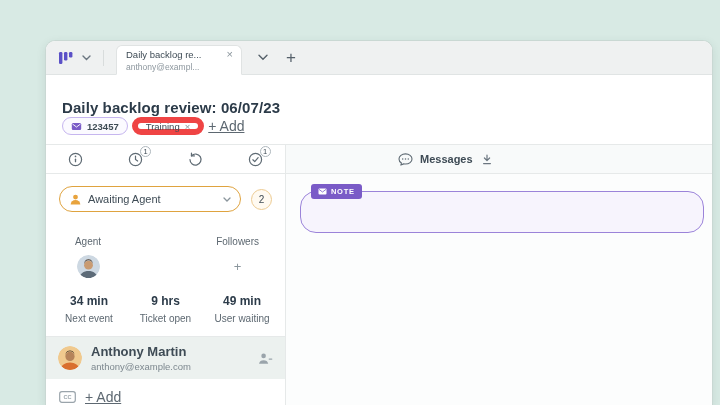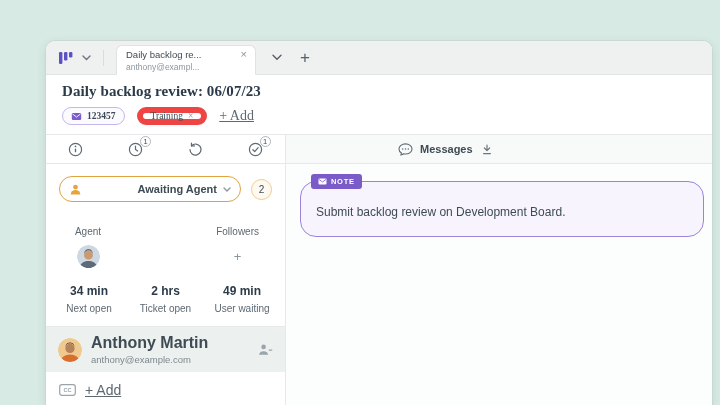--- a/index.html
+++ b/index.html
@@ -10,33 +10,33 @@
             border:1px solid #c9d8d3; border-bottom:none; border-radius:10px 10px 0 0;
             box-shadow:0 3px 10px rgba(30,60,55,.10); display:flex; flex-direction:column; overflow:hidden; }
 
   .icon { display:inline-flex; align-items:center; justify-content:center; }
 
   
   .tabbar { height:34px; background:#eff1f1; border-bottom:1px solid #e0e4e4; display:flex; align-items:center;
             padding:0 12px; flex-shrink:0; }
   .board-chev { margin-left:9px; }
   .bar-sep { width:1px; height:16px; background:#d8dcdc; margin:0 12px; }
-  .tab { width:140px; height:30px; background:#fff; border:1px solid #e0e3e3; border-bottom:1px solid #fff;
+  .tab { width:126px; height:30px; background:#fff; border:1px solid #e0e3e3; border-bottom:1px solid #fff;
          border-radius:6px 6px 0 0; align-self:flex-end; margin-bottom:-1px; padding:3px 8px 0 9px; z-index:2; cursor:pointer; }
   .tab-row1 { display:flex; align-items:center; }
   .tab-title { flex:1; font-size:9.5px; color:#3e4b55; white-space:nowrap; overflow:hidden; }
   .tab-close { font-size:11px; color:#8a959c; line-height:1; padding-left:4px; }
   .tab-sub { font-size:8.5px; color:#8d979e; margin-top:2px; white-space:nowrap; overflow:hidden; }
   .tab-chevron { margin-left:16px; }
   .tab-add { margin-left:18px; font-size:17px; color:#55606a; line-height:1; cursor:pointer; }
 
   
-  .ticket-header { padding:8px 16px 9px; border-bottom:1px solid #e6e9e9;font-family:Liberation Serif, serif; }
+  .ticket-header { padding:24px 16px 9px; border-bottom:1px solid #e6e9e9; }
   .ticket-title { font-size:15px; font-weight:bold; color:#2c3b49; letter-spacing:.1px; }
-  .tagrow { display:flex; align-items:center; gap:12px; margin-top:7px; }
+  .tagrow { display:flex; align-items:center; gap:4px; margin-top:1px; }
   .badge-ticket { display:inline-flex; align-items:center; gap:5px; height:18px; padding:0 8px;
                   border:1px solid #c6b6ef; background:#fbfaff; border-radius:9px; font-size:9.5px;
                   font-weight:bold; color:#3e4b55; cursor:pointer; }
   .pill-tag { display:inline-flex; align-items:center; gap:5px; height:18px; padding:0 8px;
               border:6px solid #ef4444; border-radius:9px; font-size:9.5px; color:#3e4b55; cursor:pointer; }
   .tag-x { color:#8a959c; }
   .add-link { font-size:14px; color:#5d6871; text-decoration:underline; cursor:pointer; }
 
   
   .main { flex:1; display:flex; min-height:0; }
@@ -45,42 +45,42 @@
   .sb-icons { height:29px; flex-shrink:0; display:flex; align-items:center; justify-content:space-around;
               border-bottom:1px solid #e6e9e9; }
   .sb-icon { position:relative; width:17px; height:17px; display:flex; align-items:center; justify-content:center; cursor:pointer; }
   .icon-badge { position:absolute; top:-5px; right:-7px; min-width:11px; height:11px; border:1px solid #aeb7bd;
                 background:#fff; border-radius:6px; font-size:7.5px; color:#3e4b55; display:flex;
                 align-items:center; justify-content:center; padding:0 1px; }
 
   .status-row { display:flex; align-items:center; gap:10px; padding:12px 13px 10px; }
   .status-pill { flex:1; height:26px; border:1px solid #dfa33f; border-radius:13px; display:flex; align-items:center;
                  gap:6px; padding:0 9px; background:#fff; cursor:pointer; }
-  .status-label { flex:1; text-align:right; font-size:11px; font-weight:700; color:#3e4b55; }
+  .status-label { flex:1; text-align:left; font-size:11px; font-weight:400; color:#3e4b55; }
   .status-count { width:21px; height:21px; flex-shrink:0; border:1px solid #ecca92; background:#fffaf1;
                   border-radius:50%; display:flex; align-items:center; justify-content:center;
                   font-size:10px; color:#3e4b55; cursor:pointer; }
 
   .people-row { display:flex; justify-content:space-between; padding:6px 26px 0 22px;margin-top:8px; }
   .person-col { display:flex; flex-direction:column; align-items:center; gap:8px; min-width:40px; }
   .person-label { font-size:10px; color:#5d6871; }
   .avatar { width:23px; height:23px; border-radius:50%; overflow:hidden; flex-shrink:0; cursor:pointer; }
   .avatar-team { background:radial-gradient(circle at 35% 28%, #4c6ee0, #16339f 75%); }
   .follow-add { height:23px; display:flex; align-items:center; font-size:13px; color:#8a959c; cursor:pointer; }
 
   .stats-row { display:flex; justify-content:space-between; padding:16px 10px 12px; }
   .stat { text-align:center; min-width:66px; }
   .stat-value { font-size:12px; font-weight:bold; color:#2c3b49; }
   .stat-label { font-size:10px; color:#5d6871; margin-top:5px; white-space:nowrap; }
 
   .contact-row { border-top:1px solid #e6e9e9; background:#ecf1ef; display:flex; align-items:center; gap:9px;
                  padding:7px 12px; cursor:pointer; }
   .avatar-sm { width:24px; height:24px; }
   .contact-names { flex:1; min-width:0; }
-  .contact-name { font-size:16px; font-weight:600; color:#3e4b55; }
+  .contact-name { font-size:13px; font-weight:600; color:#3e4b55; }
   .contact-email { font-size:9.5px; color:#7d888f; margin-top:2px; }
 
   .cc-row { display:flex; align-items:center; gap:9px; padding:10px 13px; border-bottom:1px solid #e6e9e9; }
 
   
   .convo { flex:1; display:flex; flex-direction:column; min-width:0; background:#fcfdfd; }
   .msg-header { height:29px; flex-shrink:0; background:#f8fafa; border-bottom:1px solid #e6e9e9;
                 display:flex; align-items:center; gap:7px; padding-left:112px; }
   .msg-title { font-size:11px; font-weight:600; color:#3e4b55; }
   .msg-collapse { margin-left:2px; cursor:pointer; }
@@ -221,24 +221,24 @@
         </div>
         <div class="person-col">
           <span class="person-label">Followers</span>
           <span class="follow-add">+</span>
         </div>
       </div>
 
       <div class="stats-row">
         <div class="stat">
           <div class="stat-value">34 min</div>
-          <div class="stat-label">Next open</div>
+          <div class="stat-label">Next event</div>
         </div>
         <div class="stat">
-          <div class="stat-value">2 hrs</div>
+          <div class="stat-value">9 hrs</div>
           <div class="stat-label">Ticket open</div>
         </div>
         <div class="stat">
           <div class="stat-value">49 min</div>
           <div class="stat-label">User waiting</div>
         </div>
       </div>
 
       <div class="contact-row">
         <span class="avatar avatar-sm">
@@ -304,19 +304,18 @@
         <div class="note-card">
           <div class="note-badge">
             <span class="icon">
               <svg width="9" height="7" viewBox="0 0 9 7">
                 <rect x=".5" y=".5" width="8" height="6" rx="1" fill="#fff"></rect>
                 <path d="M1 1.4l3.5 2.6L8 1.4" stroke="#7a5bc7" stroke-width=".8" fill="none"></path>
               </svg>
             </span>
             <span>NOTE</span>
           </div>
-          <div class="note-text">Submit backlog review on Development Board.</div>
         </div>
       </div>
     </div>
 
   </div>
 </div>
 
 </body></html>

